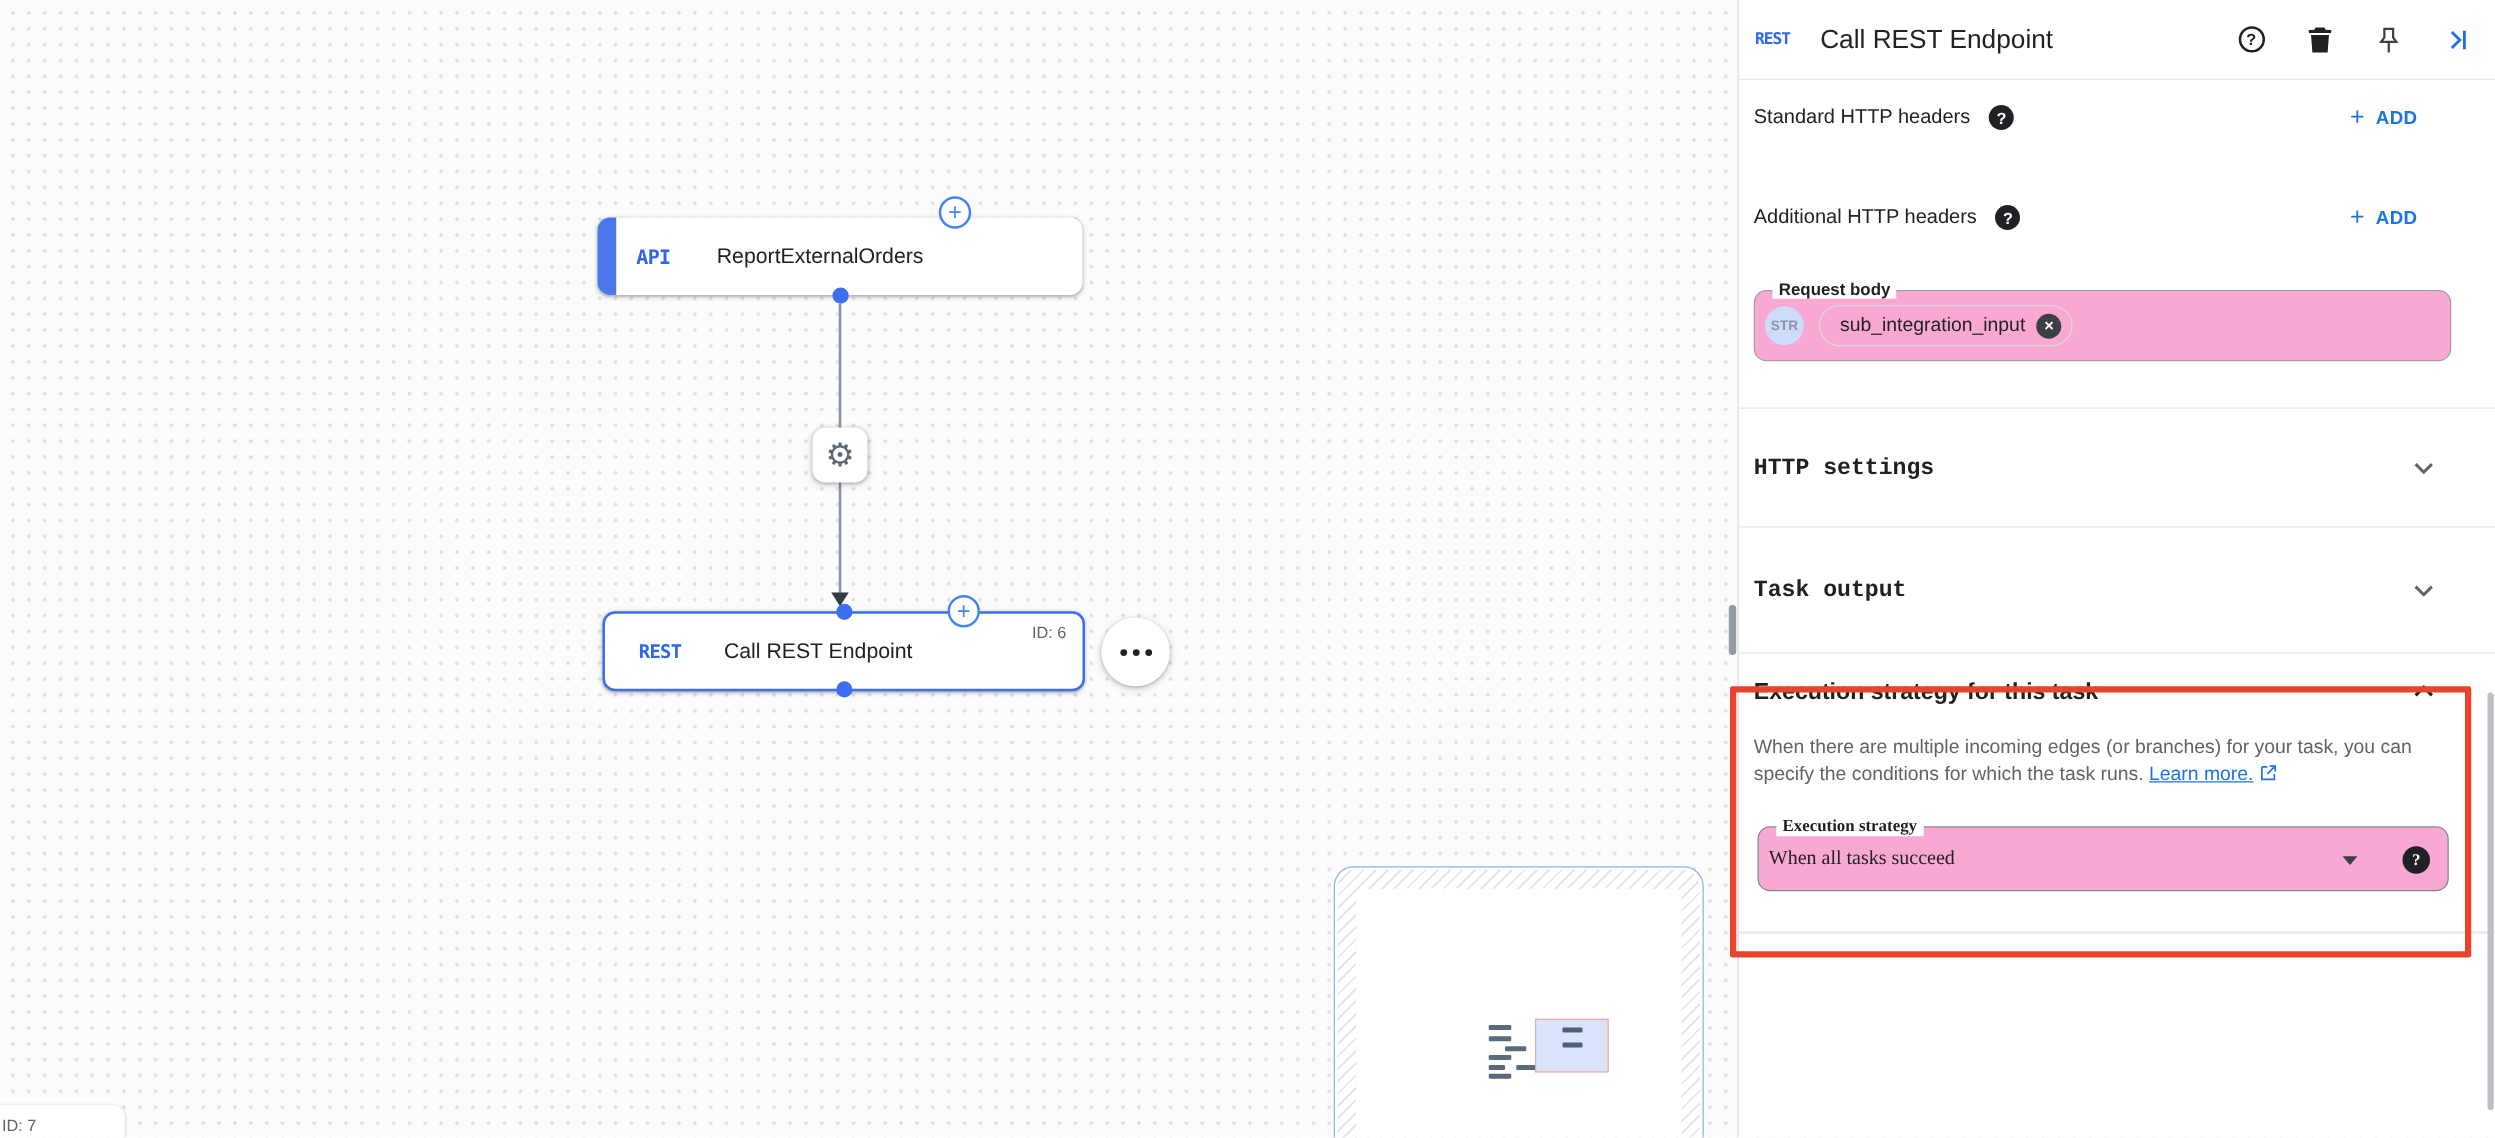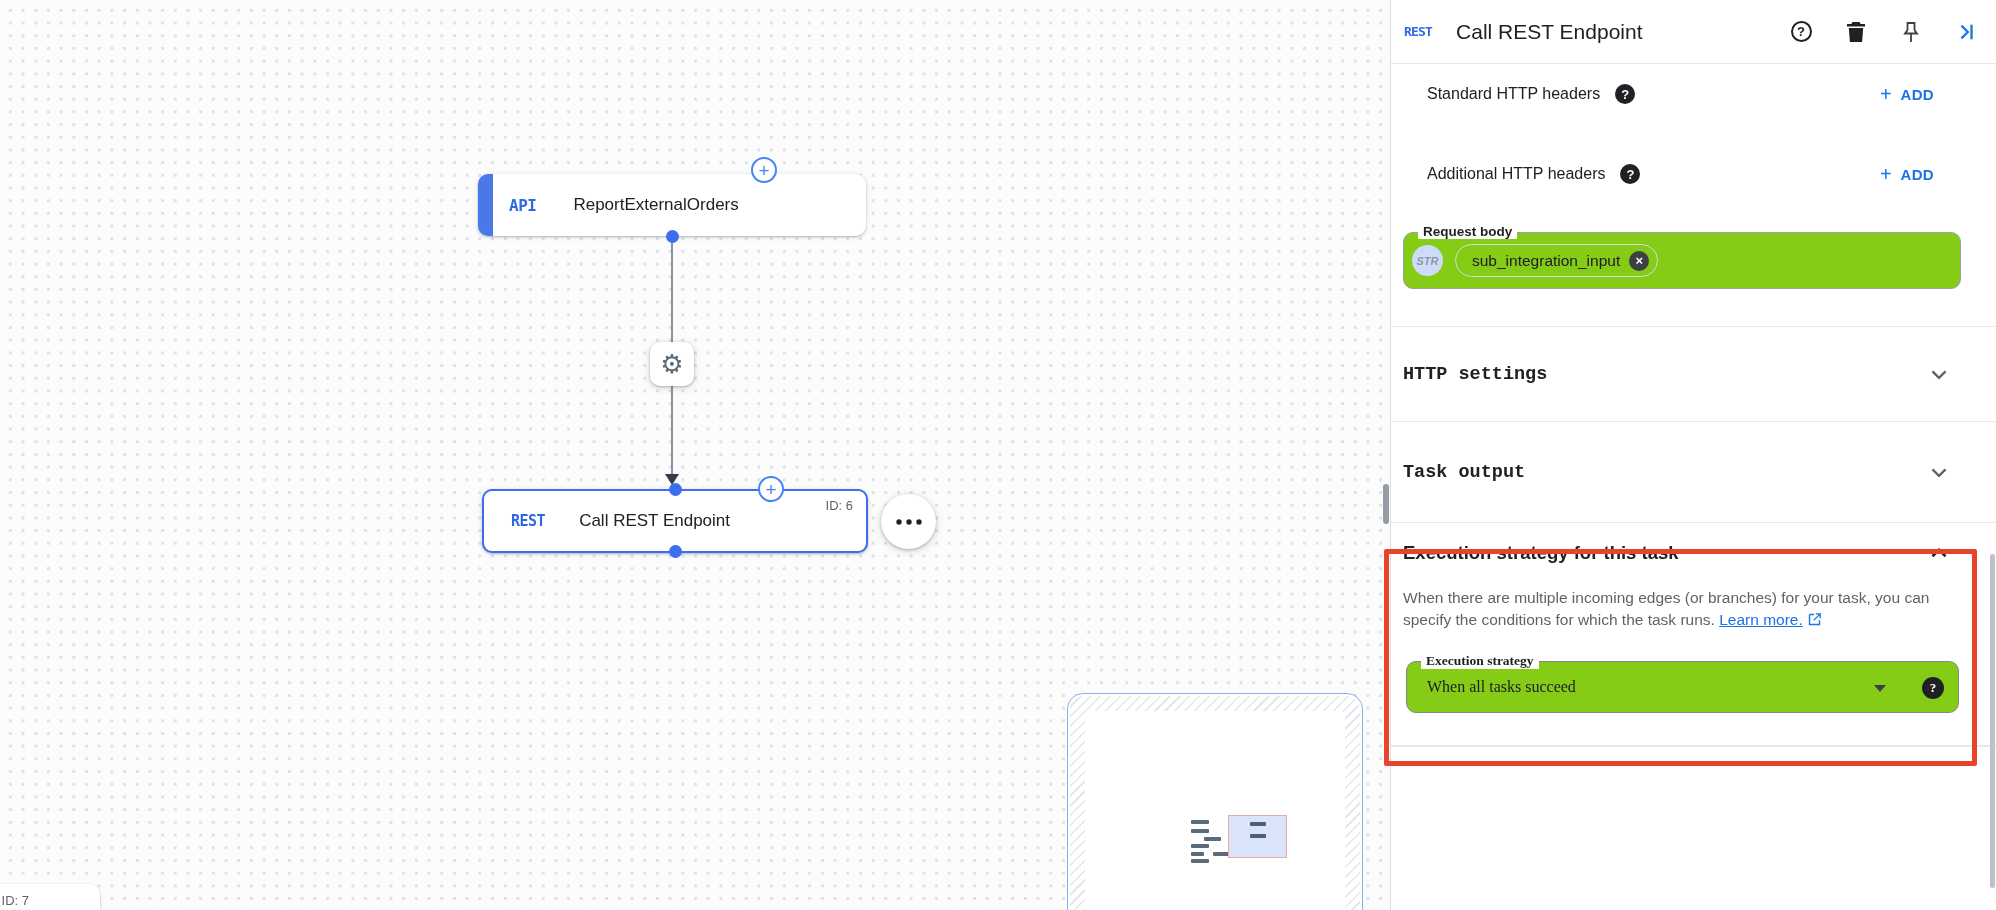--- a/index.html
+++ b/index.html
@@ -143,41 +143,41 @@
     font-size:13px; font-weight:bold; color:#202124;
   }
   .help-filled {
     width:20px; height:20px; border-radius:50%; background:#202124; color:#fff;
     display:flex; align-items:center; justify-content:center;
     font-size:13px; font-weight:bold; flex:none;
   }
   .panel-body { padding-left:12px; }
   .hdr-row { display:flex; align-items:center; height:60px; }
   .hdr-row.second { margin-top:22px; height:56px; }
-  .hdr-label { font-size:16px; color:#202124;margin-left:24px; }
+  .hdr-label { font-size:16px; color:#202124; }
   .hdr-row .help-filled { margin-left:15px; }
   .add-btn {
     margin-left:auto; margin-right:62px; display:flex; align-items:center;
     color:#1a73e8; font-weight:bold; cursor:pointer;
   }
   .add-plus { font-size:20px; margin-right:9px; font-weight:normal; line-height:1; }
   .add-label { font-size:15px; letter-spacing:.3px; }
   .field {
     position:relative; width:558px; border:1px solid #9aa0a6; border-radius:10px;
-    background:#84cc16;
+    background:#f9a8d4;
   }
   .field-label {
     position:absolute; top:-9px; left:14px; background:#fff; padding:0 5px;
     font-size:13.5px; font-weight:bold; color:#1f1f1f;
   }
   .request-field { margin-top:30px; height:57px; display:flex; align-items:center; padding-left:8px; }
   .str-badge {
     width:31px; height:31px; border-radius:50%; background:#cfdcf9;
     display:flex; align-items:center; justify-content:center;
-    font-size:11px; font-weight:bold; color:#8b95a5; flex:none;font-style:italic;
+    font-size:11px; font-weight:bold; color:#8b95a5; flex:none;
   }
   .var-chip {
     margin-left:12px; height:33px; display:flex; align-items:center;
     border:1px solid #d7dade; border-radius:17px; padding:0 8px 0 16px;
     font-size:15.5px; color:#202124;
   }
   .chip-close {
     width:20px; height:20px; border-radius:50%; background:#3c4043; color:#fff;
     display:flex; align-items:center; justify-content:center;
     font-size:13px; font-weight:bold; margin-left:9px; cursor:pointer; line-height:1;
@@ -195,21 +195,21 @@
   .exec-head { display:flex; align-items:center; height:44px; }
   .exec-desc {
     margin-top:12px; width:578px; font-size:15.5px; line-height:22px; color:#5f6368;
   }
   .learn-link { color:#1a73e8; text-decoration:underline; cursor:pointer; }
   .ext-icon { display:inline-block; vertical-align:-2px; margin-left:4px; cursor:pointer; }
   .select-field {
     margin-top:28px; margin-left:3px; width:553px; height:52px;
     border-color:#80868b; display:flex; align-items:center; cursor:pointer;font-family:Liberation Serif, serif;
   }
-  .select-value { margin-left:20px; font-size:16px; color:#202124; }
+  .select-value { margin-left:8px; font-size:16px; color:#202124; }
   .select-caret {
     position:absolute; right:72px; top:23px; width:0; height:0;
     border-left:6px solid transparent; border-right:6px solid transparent;
     border-top:7px solid #3c4043;
   }
   .select-field .help-filled { position:absolute; right:14px; top:15px; width:22px; height:22px; }
   
   .red-box {
     position:absolute; left:1384px; top:549px; width:593px; height:217px;
     border:5px solid #e8432c; border-radius:2px; pointer-events:none; z-index:50;

